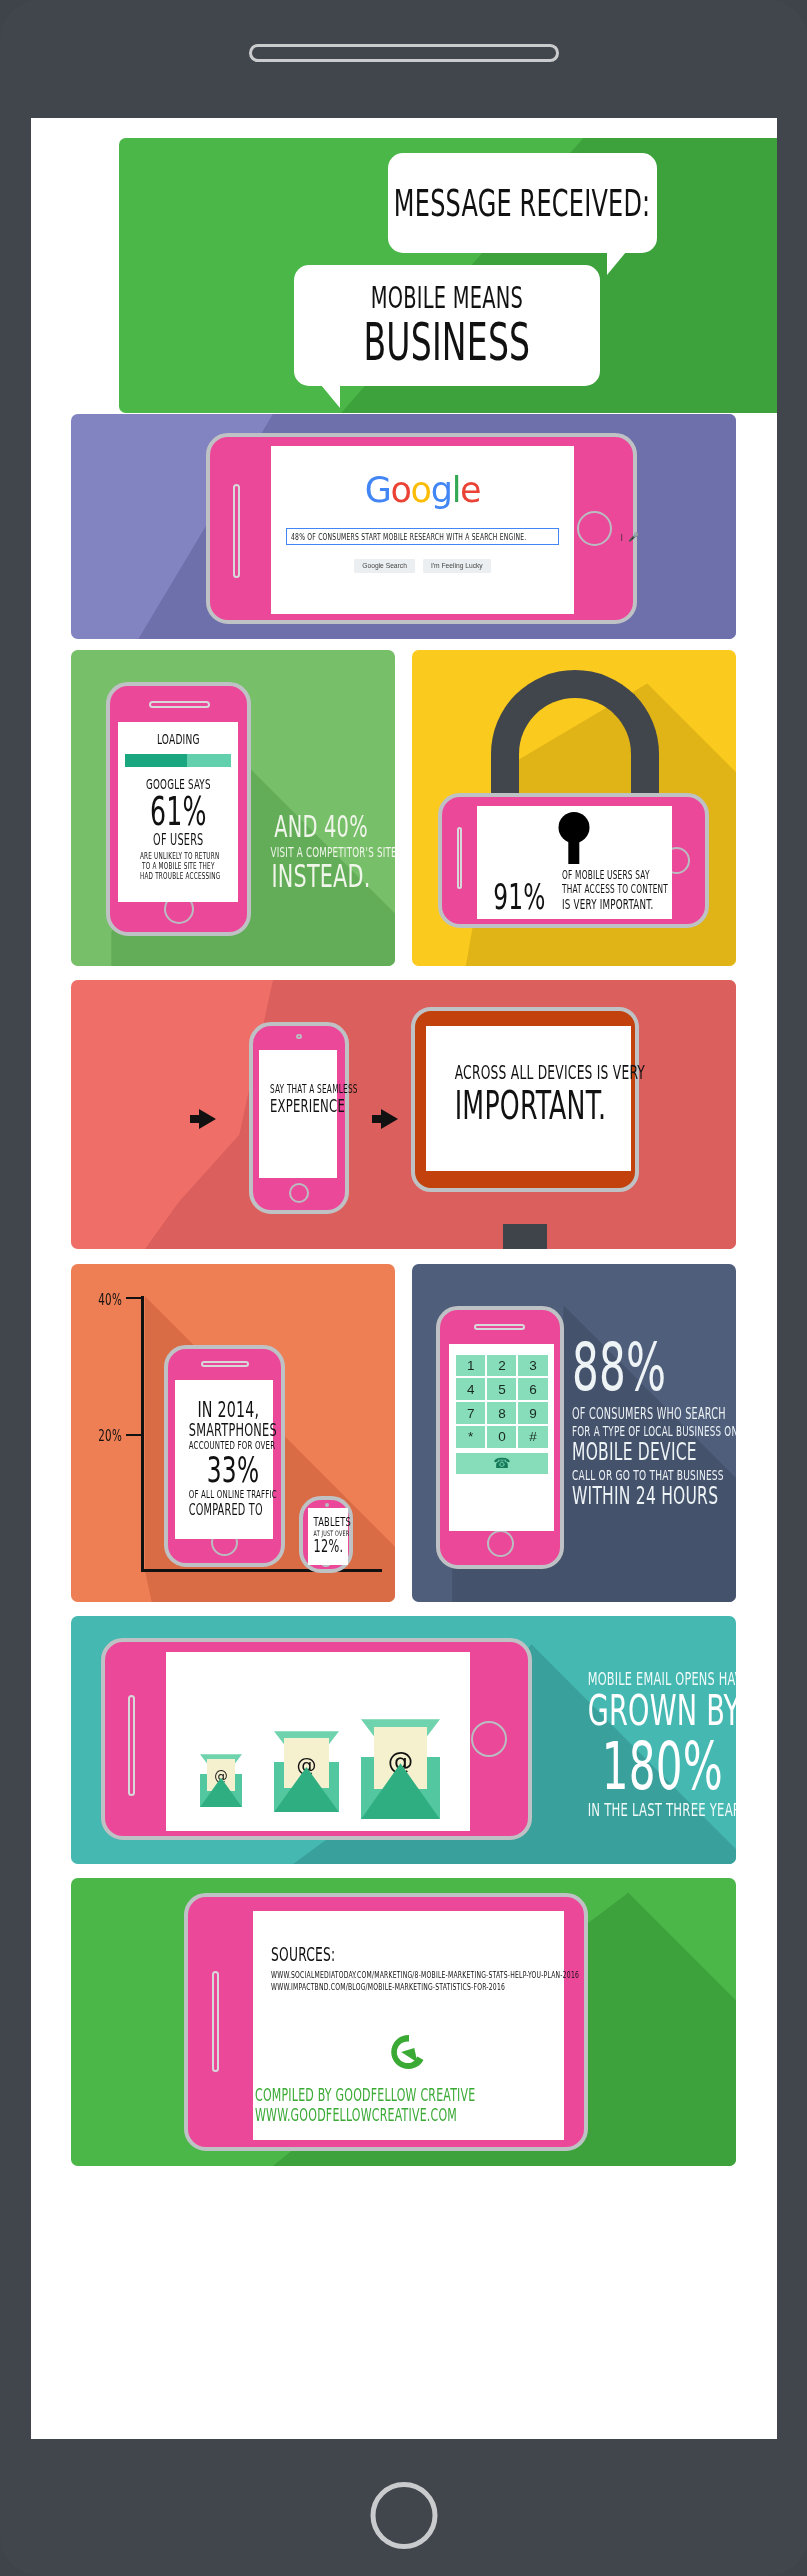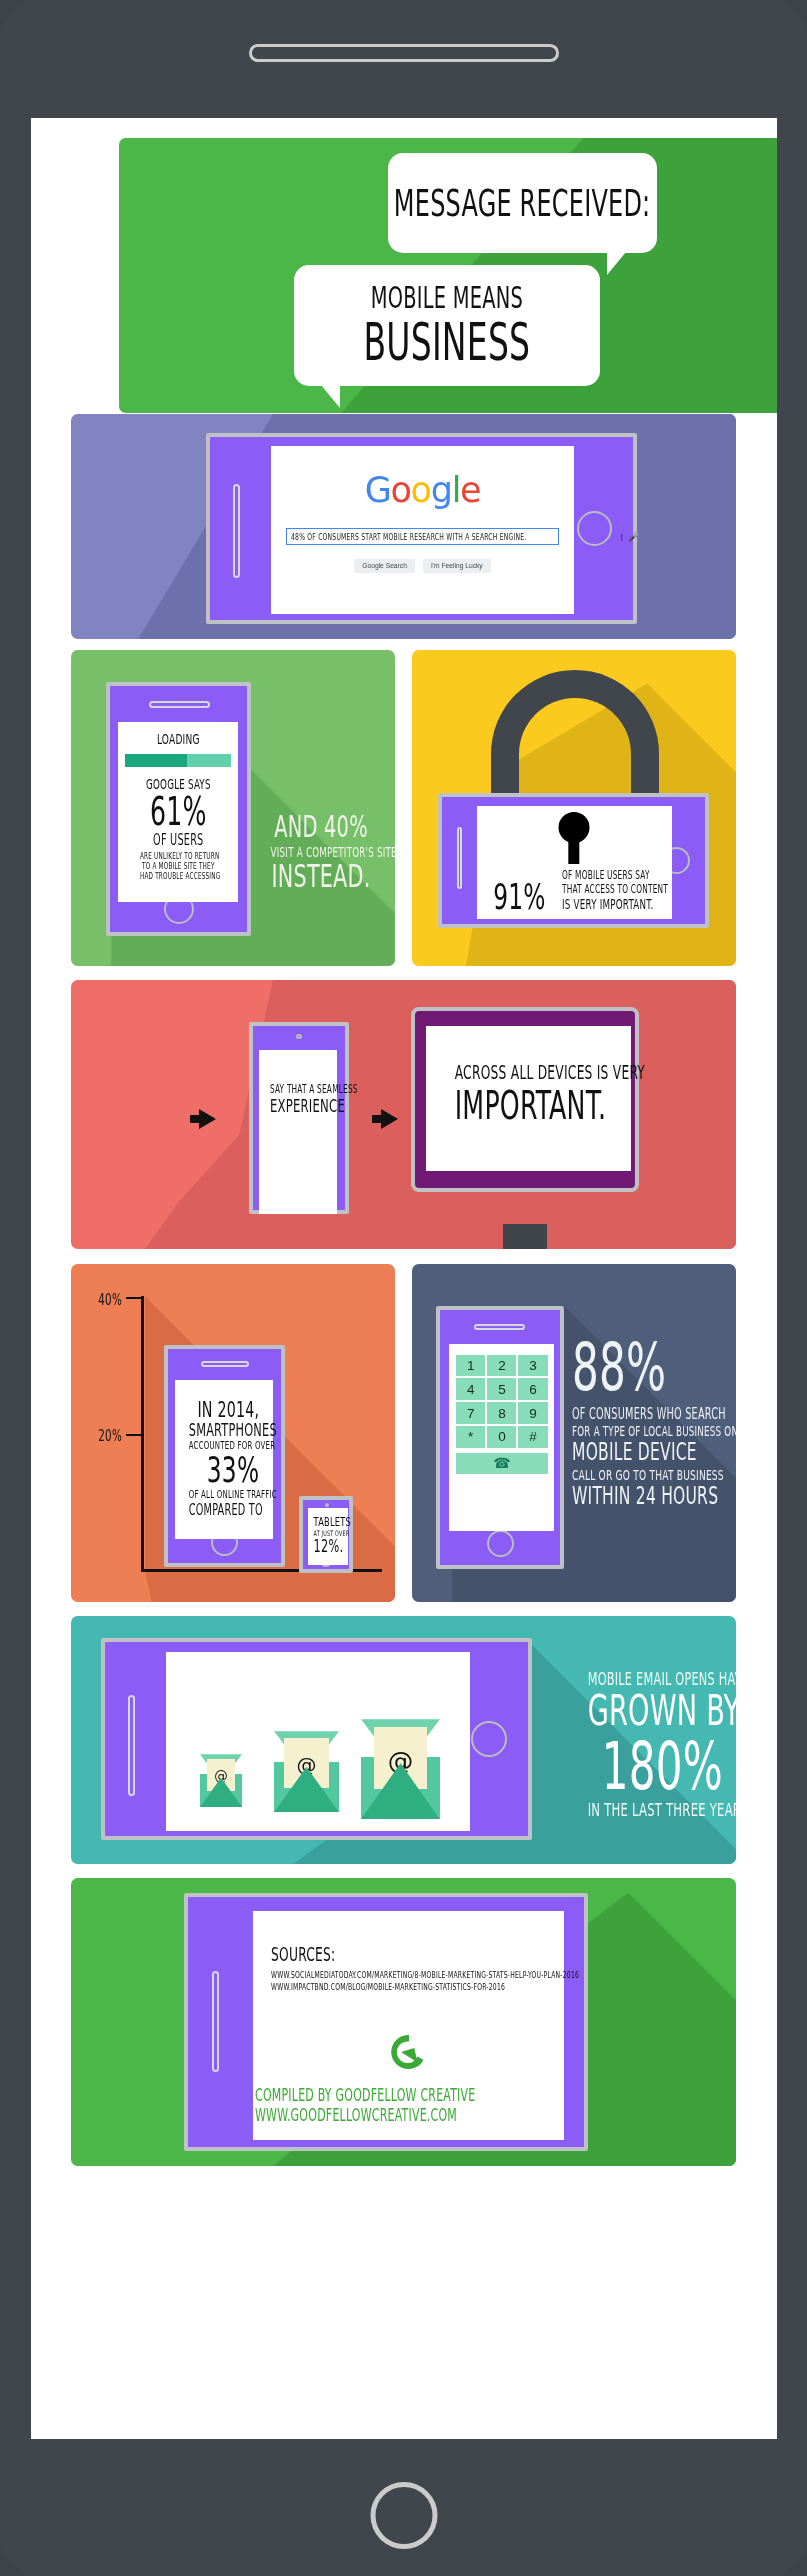--- a/index.html
+++ b/index.html
@@ -63,21 +63,21 @@
   }
   #bub1 { left:269px; top:15px; width:269px; height:100px; }
   #bub1 .bub-tail { left:219px; bottom:-22px; }
   #bub2 { left:175px; top:127px; width:306px; height:121px; }
   #bub2 .bub-tail { left:27px; bottom:-22px; transform:scaleX(-1); }
   .h1-line { font-size:37px; font-weight:400; color:#111; line-height:1; }
   .h2-line { font-size:30px; font-weight:400; color:#111; line-height:1; }
   .h3-line { font-size:51px; font-weight:400; color:#111; line-height:1; }
 
   
-  .phone-frame { position:absolute; background:#8b5cf6; border:4.7px solid #bfc2c5; border-radius:2px; }
+  .phone-frame { position:absolute; background:#ec4899; border:4.7px solid #bfc2c5; border-radius:22px; }
   .phone-screen { position:absolute; background:#fff; }
   .ear { position:absolute; border:2px solid #d6d8da; border-radius:6px; background:transparent; }
   .homeround { position:absolute; border:2.7px solid #b9bcc0; border-radius:50%; background:transparent; }
   .sidebtn { position:absolute; border:2px solid #d6d8da; border-radius:5.4px; }
 
   
   #sec-google { left:40px; top:296px; width:665px; height:225px; background:#8184c0; }
   #gPhone { left:135px; top:19px; width:431px; height:191px; }
   #gScreen { left:61px; top:9.4px; width:303px; height:168px; }
   .glogo { font-family:"DejaVu Sans", sans-serif; font-size:35px; font-weight:400; letter-spacing:-1.3px; }
@@ -287,33 +287,33 @@
         </svg>
       </div>
 
 
       <div class="arrow" style="left:128px; top:129px; border-left:17.5px solid #111; border-top:10px solid transparent; border-bottom:10px solid transparent;"></div>
       <div style="position:absolute; left:119px; top:135px; width:15px; height:8px; background:#111;"></div>
 
       <div class="phone-frame" id="r-tab">
         <div class="homeround" style="left:50%; margin-left:-2.7px; top:8px; width:5.4px; height:5.4px;"></div>
         <div class="homeround" style="left:50%; margin-left:-10px; bottom:6.7px; width:20px; height:20px;"></div>
-        <div class="phone-screen" style="left:6px; top:24px; width:78px; height:164px;">
+        <div class="phone-screen" style="left:6px; top:24px; width:78px; height:128px;">
           <div style="text-align:center; padding-top:32px;">
             <div class="cond" style="font-size:11.4px; color:#111;">SAY THAT A SEAMLESS</div>
             <div class="cond" style="font-size:18px; color:#111; line-height:1.1;">EXPERIENCE</div>
           </div>
         </div>
       </div>
 
       <div class="arrow" style="left:310px; top:129px; border-left:17.5px solid #111; border-top:10px solid transparent; border-bottom:10px solid transparent;"></div>
       <div style="position:absolute; left:301px; top:135px; width:15px; height:8px; background:#111;"></div>
 
       <div style="position:absolute; left:340px; top:27px;">
-        <div style="position:relative; width:228px; height:185px; background:#701a75; border:4.7px solid #bfc2c5; border-radius:8px;">
+        <div style="position:relative; width:228px; height:185px; background:#c2410c; border:4.7px solid #bfc2c5; border-radius:20px;">
           <div style="position:absolute; left:10.8px; top:15px; width:205px; height:145px; background:#fff;">
             <div style="text-align:center; padding-top:35px;">
               <div class="cond" style="font-size:19px; color:#111;">ACROSS ALL DEVICES IS VERY</div>
               <div class="cond" style="font-size:39px; color:#111; line-height:1.2;">IMPORTANT.</div>
             </div>
           </div>
         </div>
         <div class="mon-neck"></div>
 
       </div>

